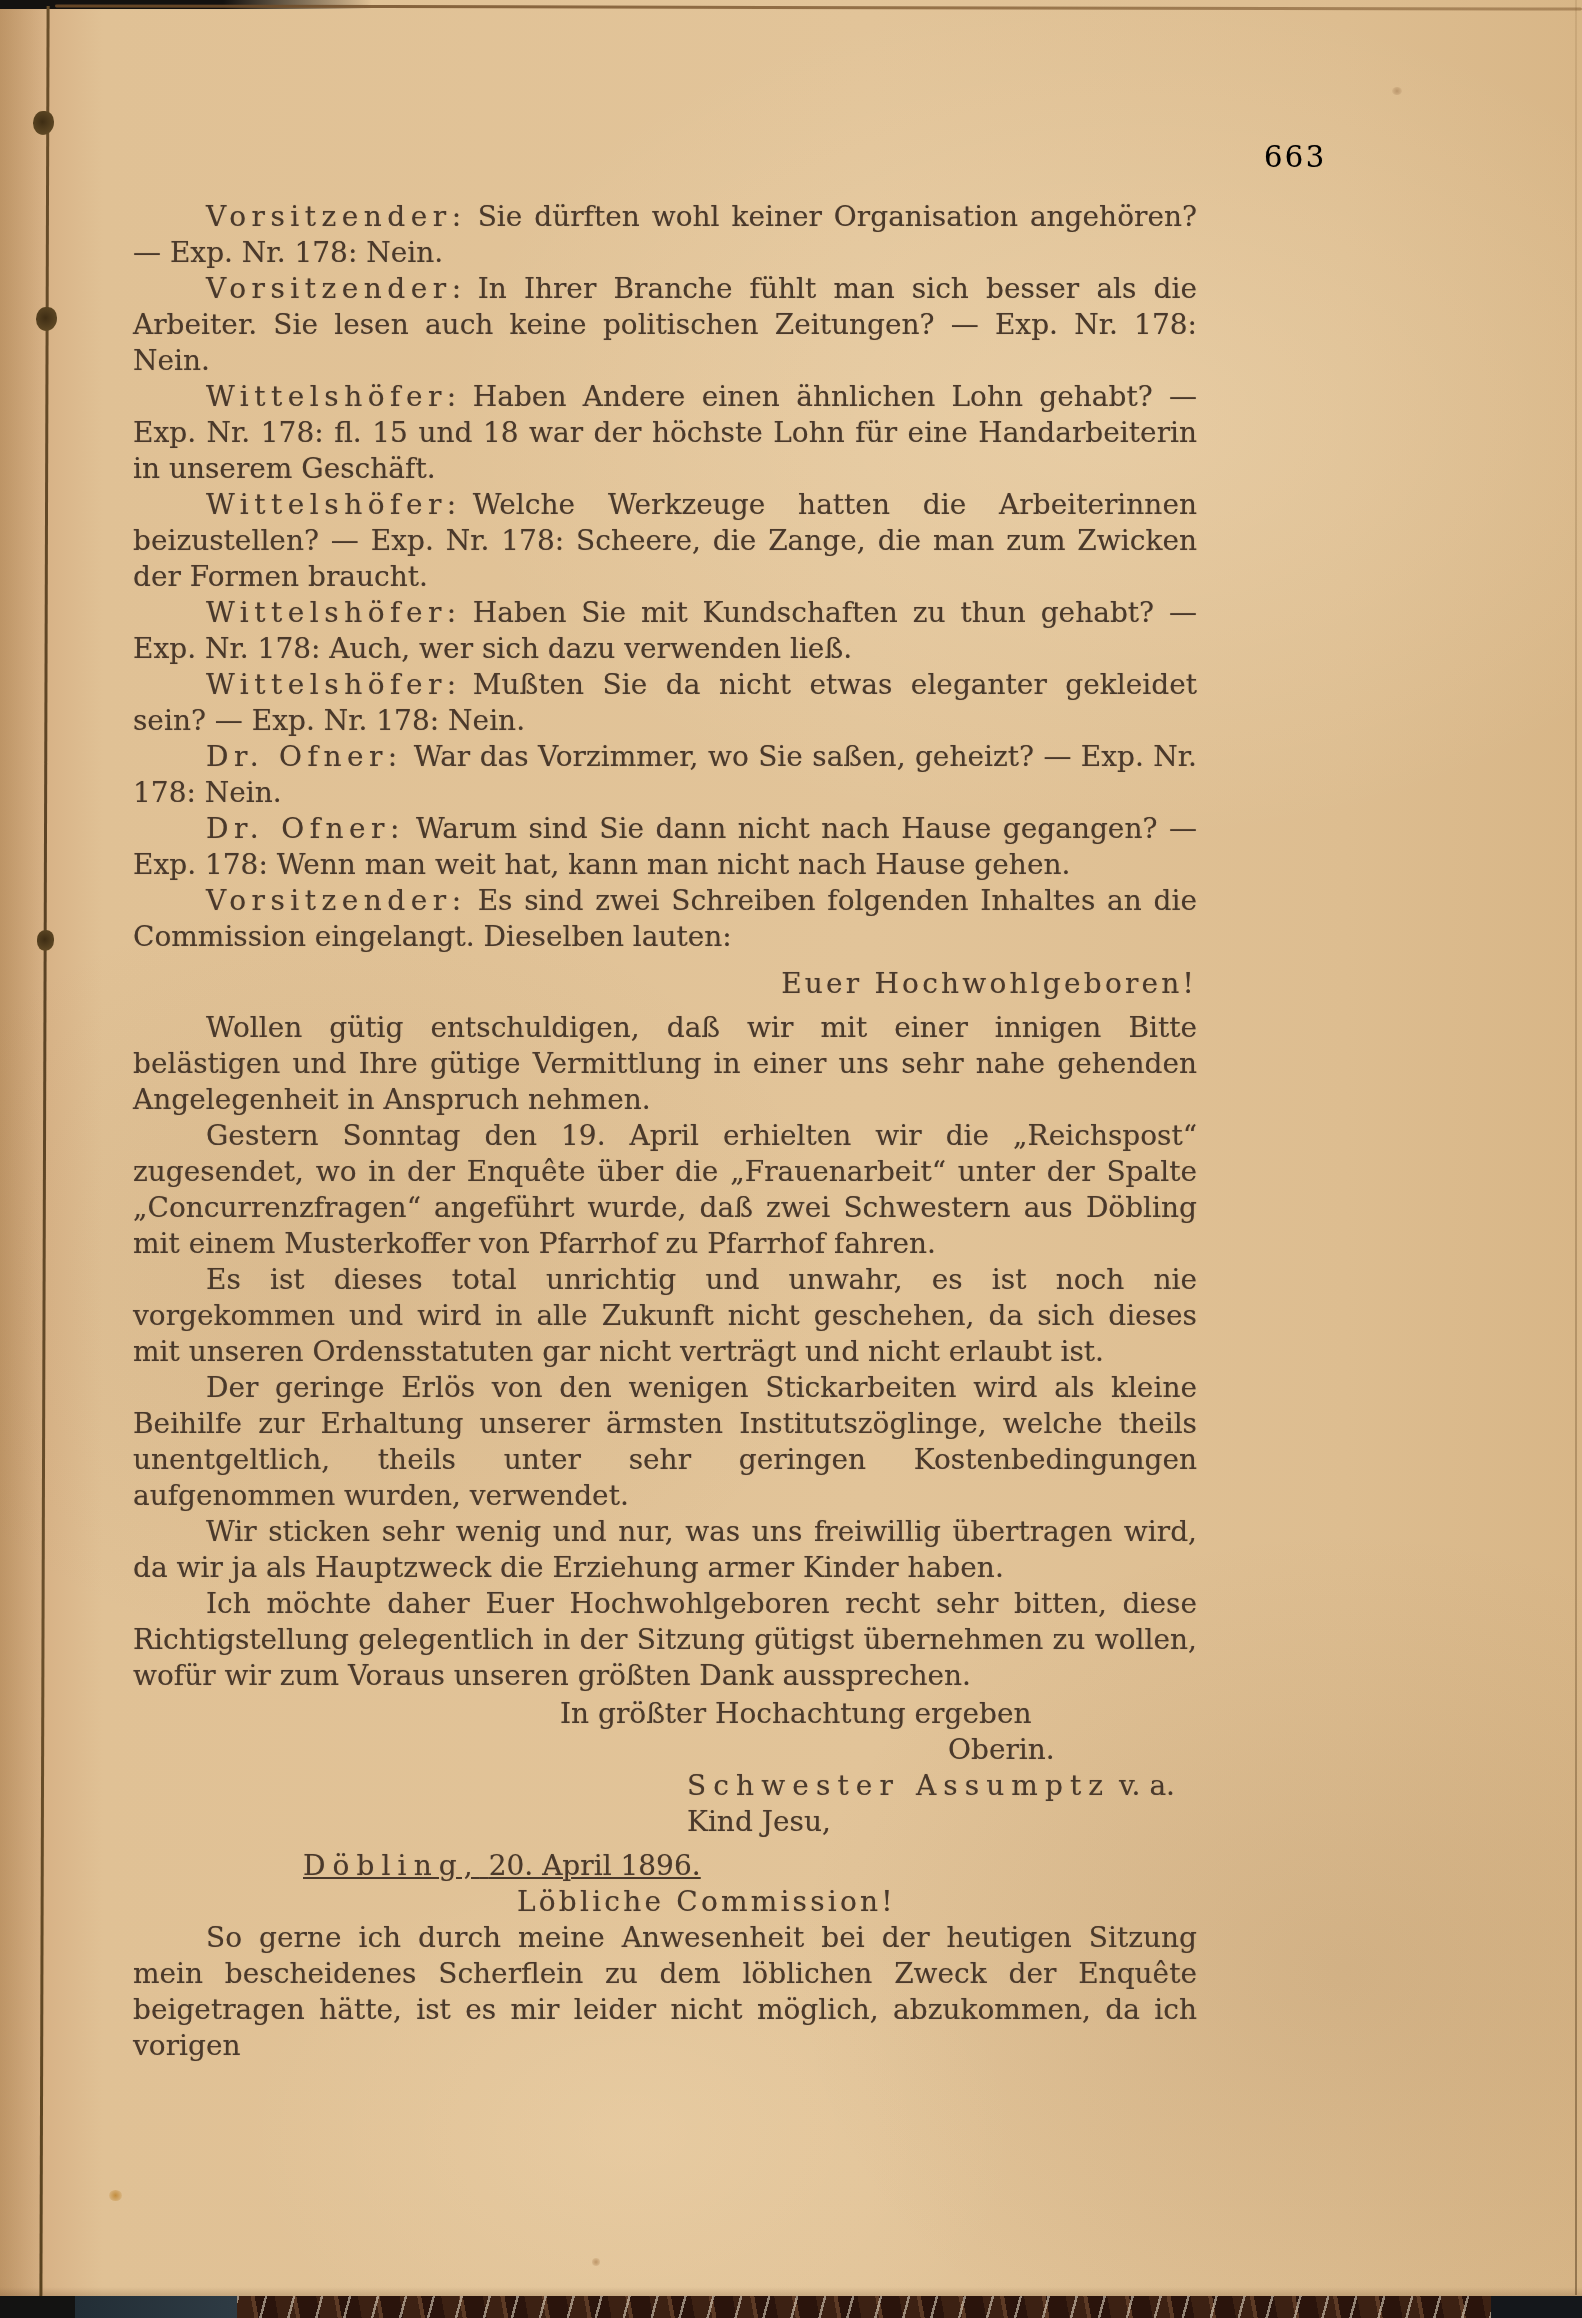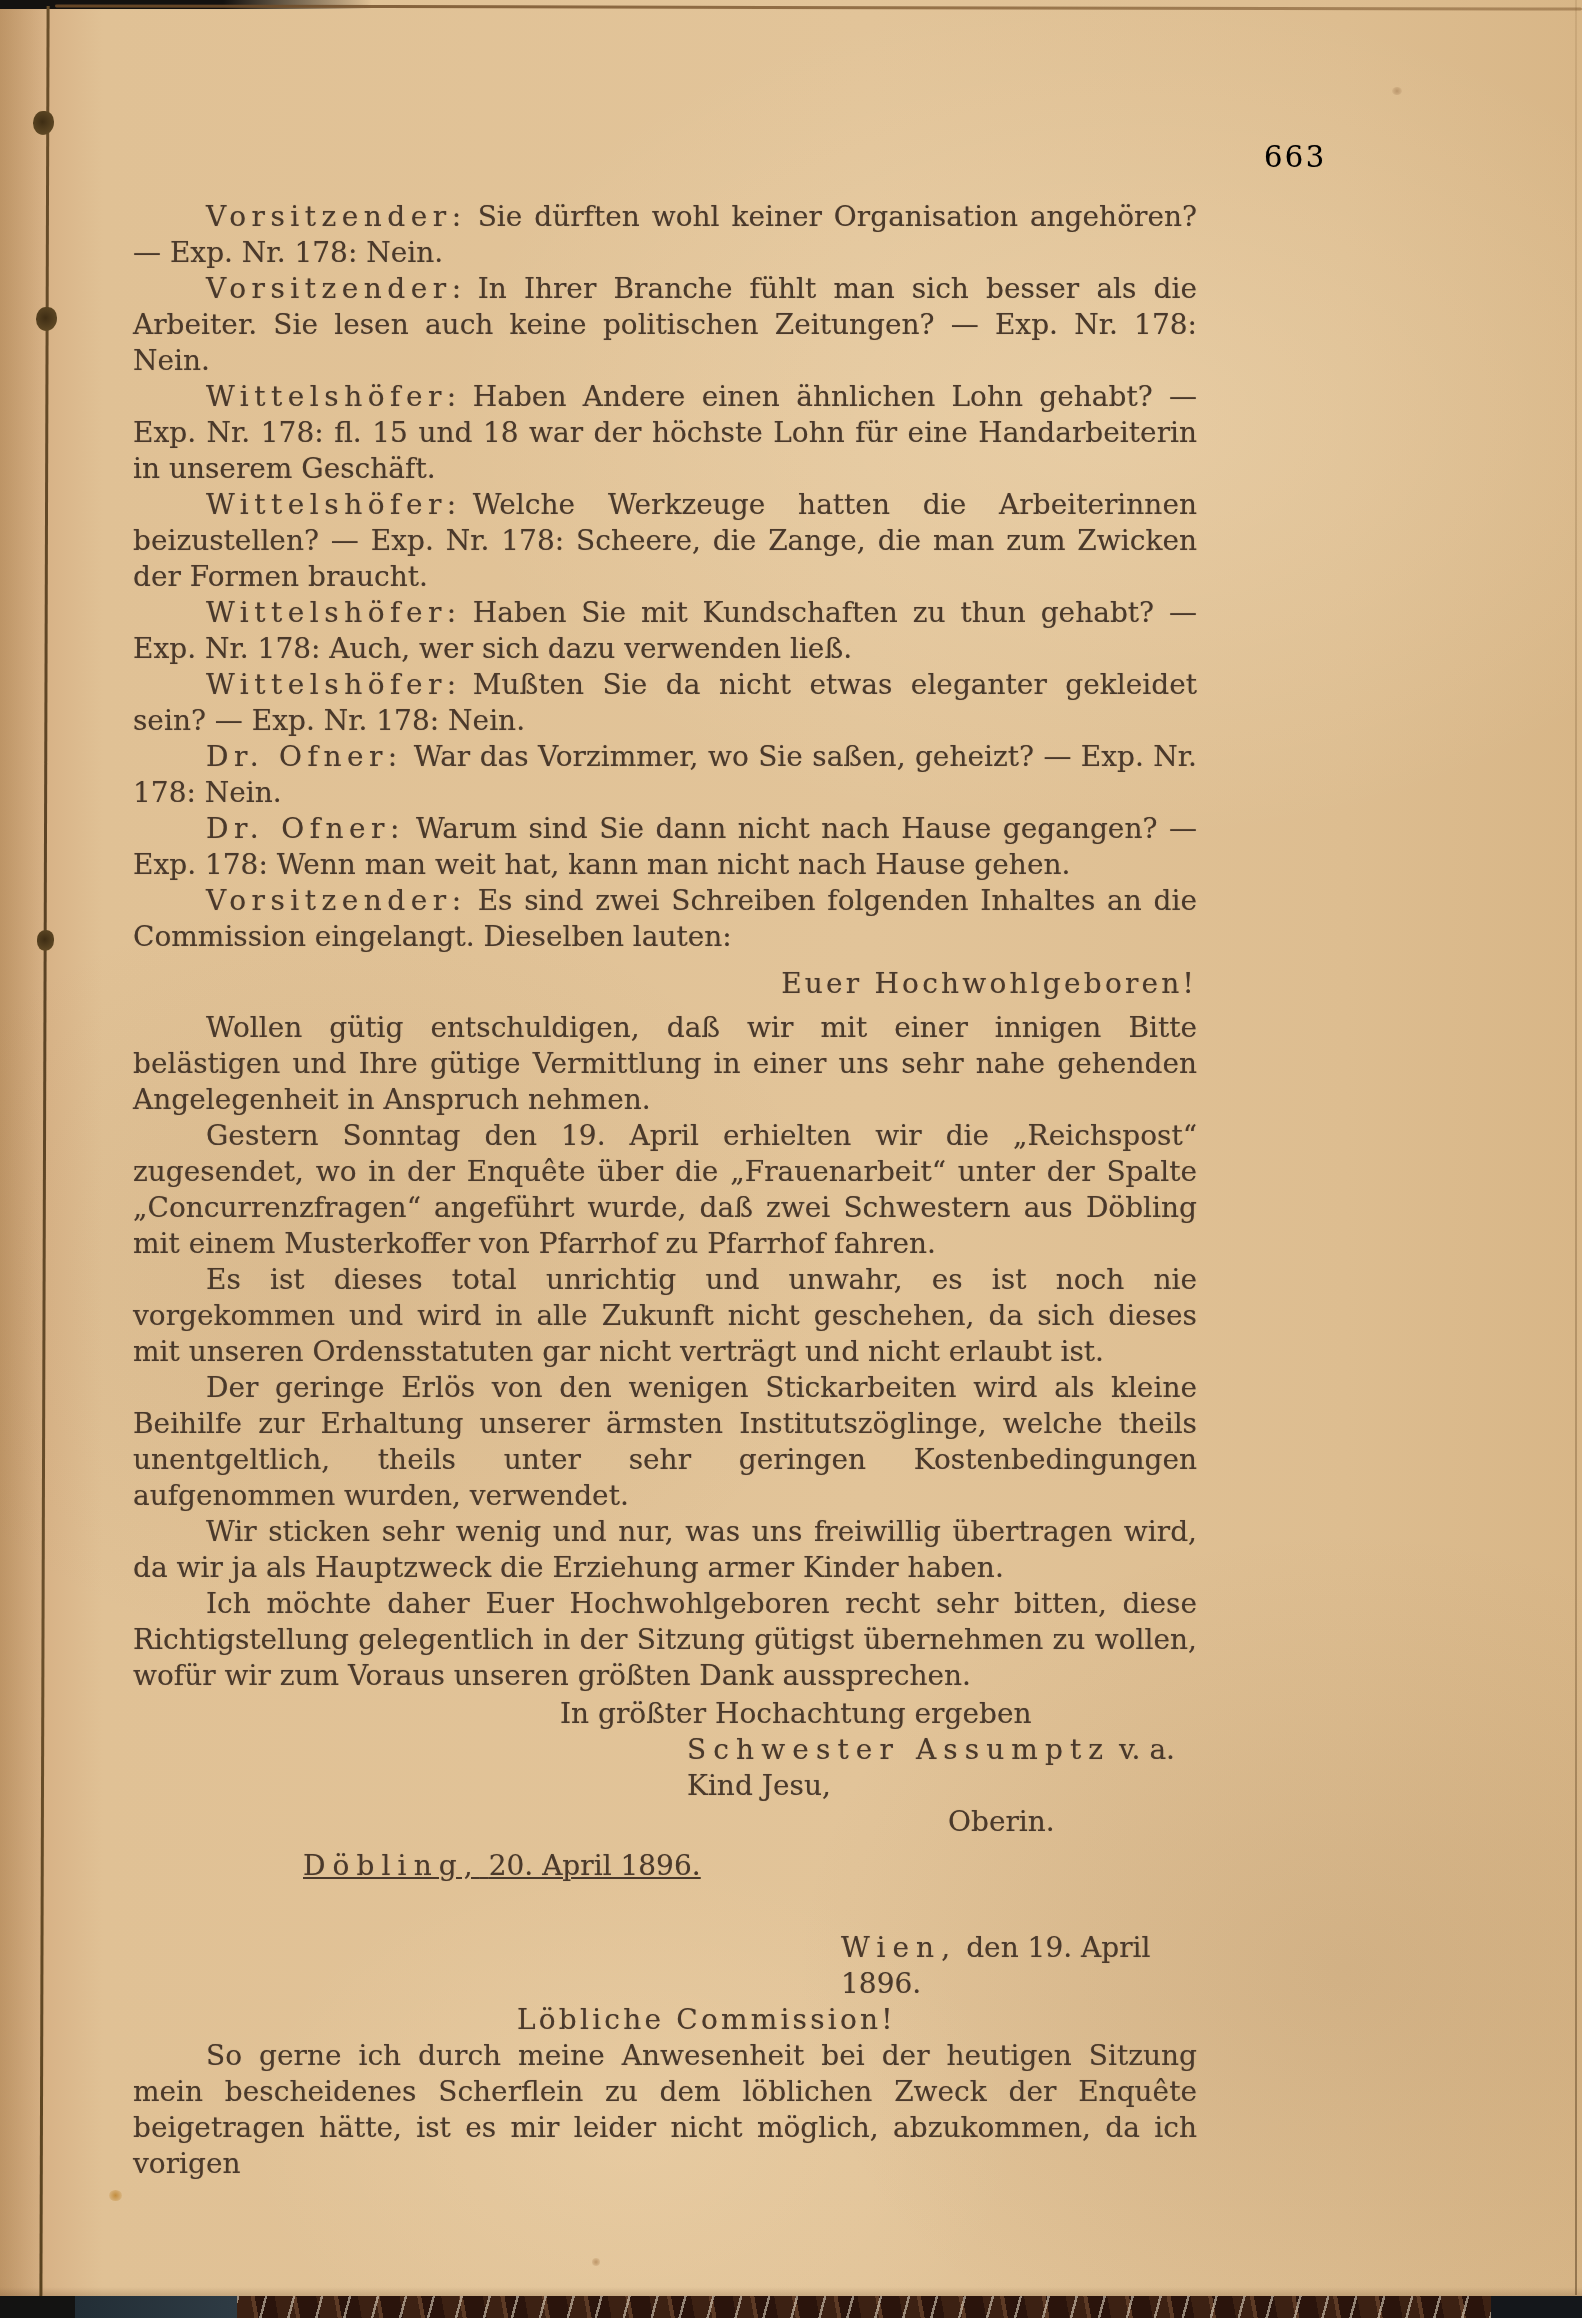--- a/index.html
+++ b/index.html
@@ -155,28 +155,26 @@
       <p>Es ist dieses total unrichtig und unwahr, es ist noch nie vorgekommen und wird in alle Zukunft nicht geschehen, da sich dieses mit unseren Ordensstatuten gar nicht verträgt und nicht erlaubt ist.</p>
 
       <p>Der geringe Erlös von den wenigen Stickarbeiten wird als kleine Beihilfe zur Erhaltung unserer ärmsten Institutszöglinge, welche theils unentgeltlich, theils unter sehr geringen Kostenbedingungen aufgenommen wurden, verwendet.</p>
 
       <p>Wir sticken sehr wenig und nur, was uns freiwillig übertragen wird, da wir ja als Hauptzweck die Erziehung armer Kinder haben.</p>
 
       <p>Ich möchte daher Euer Hochwohlgeboren recht sehr bitten, diese Richtigstellung gelegentlich in der Sitzung gütigst übernehmen zu wollen, wofür wir zum Voraus unseren größten Dank aussprechen.</p>
     </div>
 
   <p class="no-indent closing-line">In größter Hochachtung ergeben</p>
+  <p class="no-indent role-line">Oberin.</p>
   <p class="no-indent signature-line"><span class="sp">Schwester Assumptz</span>
      <span>v. a. Kind Jesu,</span></p>
-  <p class="no-indent role-line">Oberin.</p>
   <p class="no-indent dateline1"><span class="sp">Döbling,</span>
      <span>20. April 1896.</span></p>
 
-  <p class="no-indent dateline2"><span class="sp">Wien,</span>
-     <span>den 19. April 1896.</span></p>
   <p class="no-indent salutation">Löbliche Commission!</p>
 
   <div>
 
       <p>So gerne ich durch meine Anwesenheit bei der heutigen Sitzung mein bescheidenes Scherflein zu dem löblichen Zweck der Enquête beigetragen hätte, ist es mir leider nicht möglich, abzukommen, da ich vorigen</p>
     </div>
 
 </div>
 
 <div class="bottom-curve"></div>

